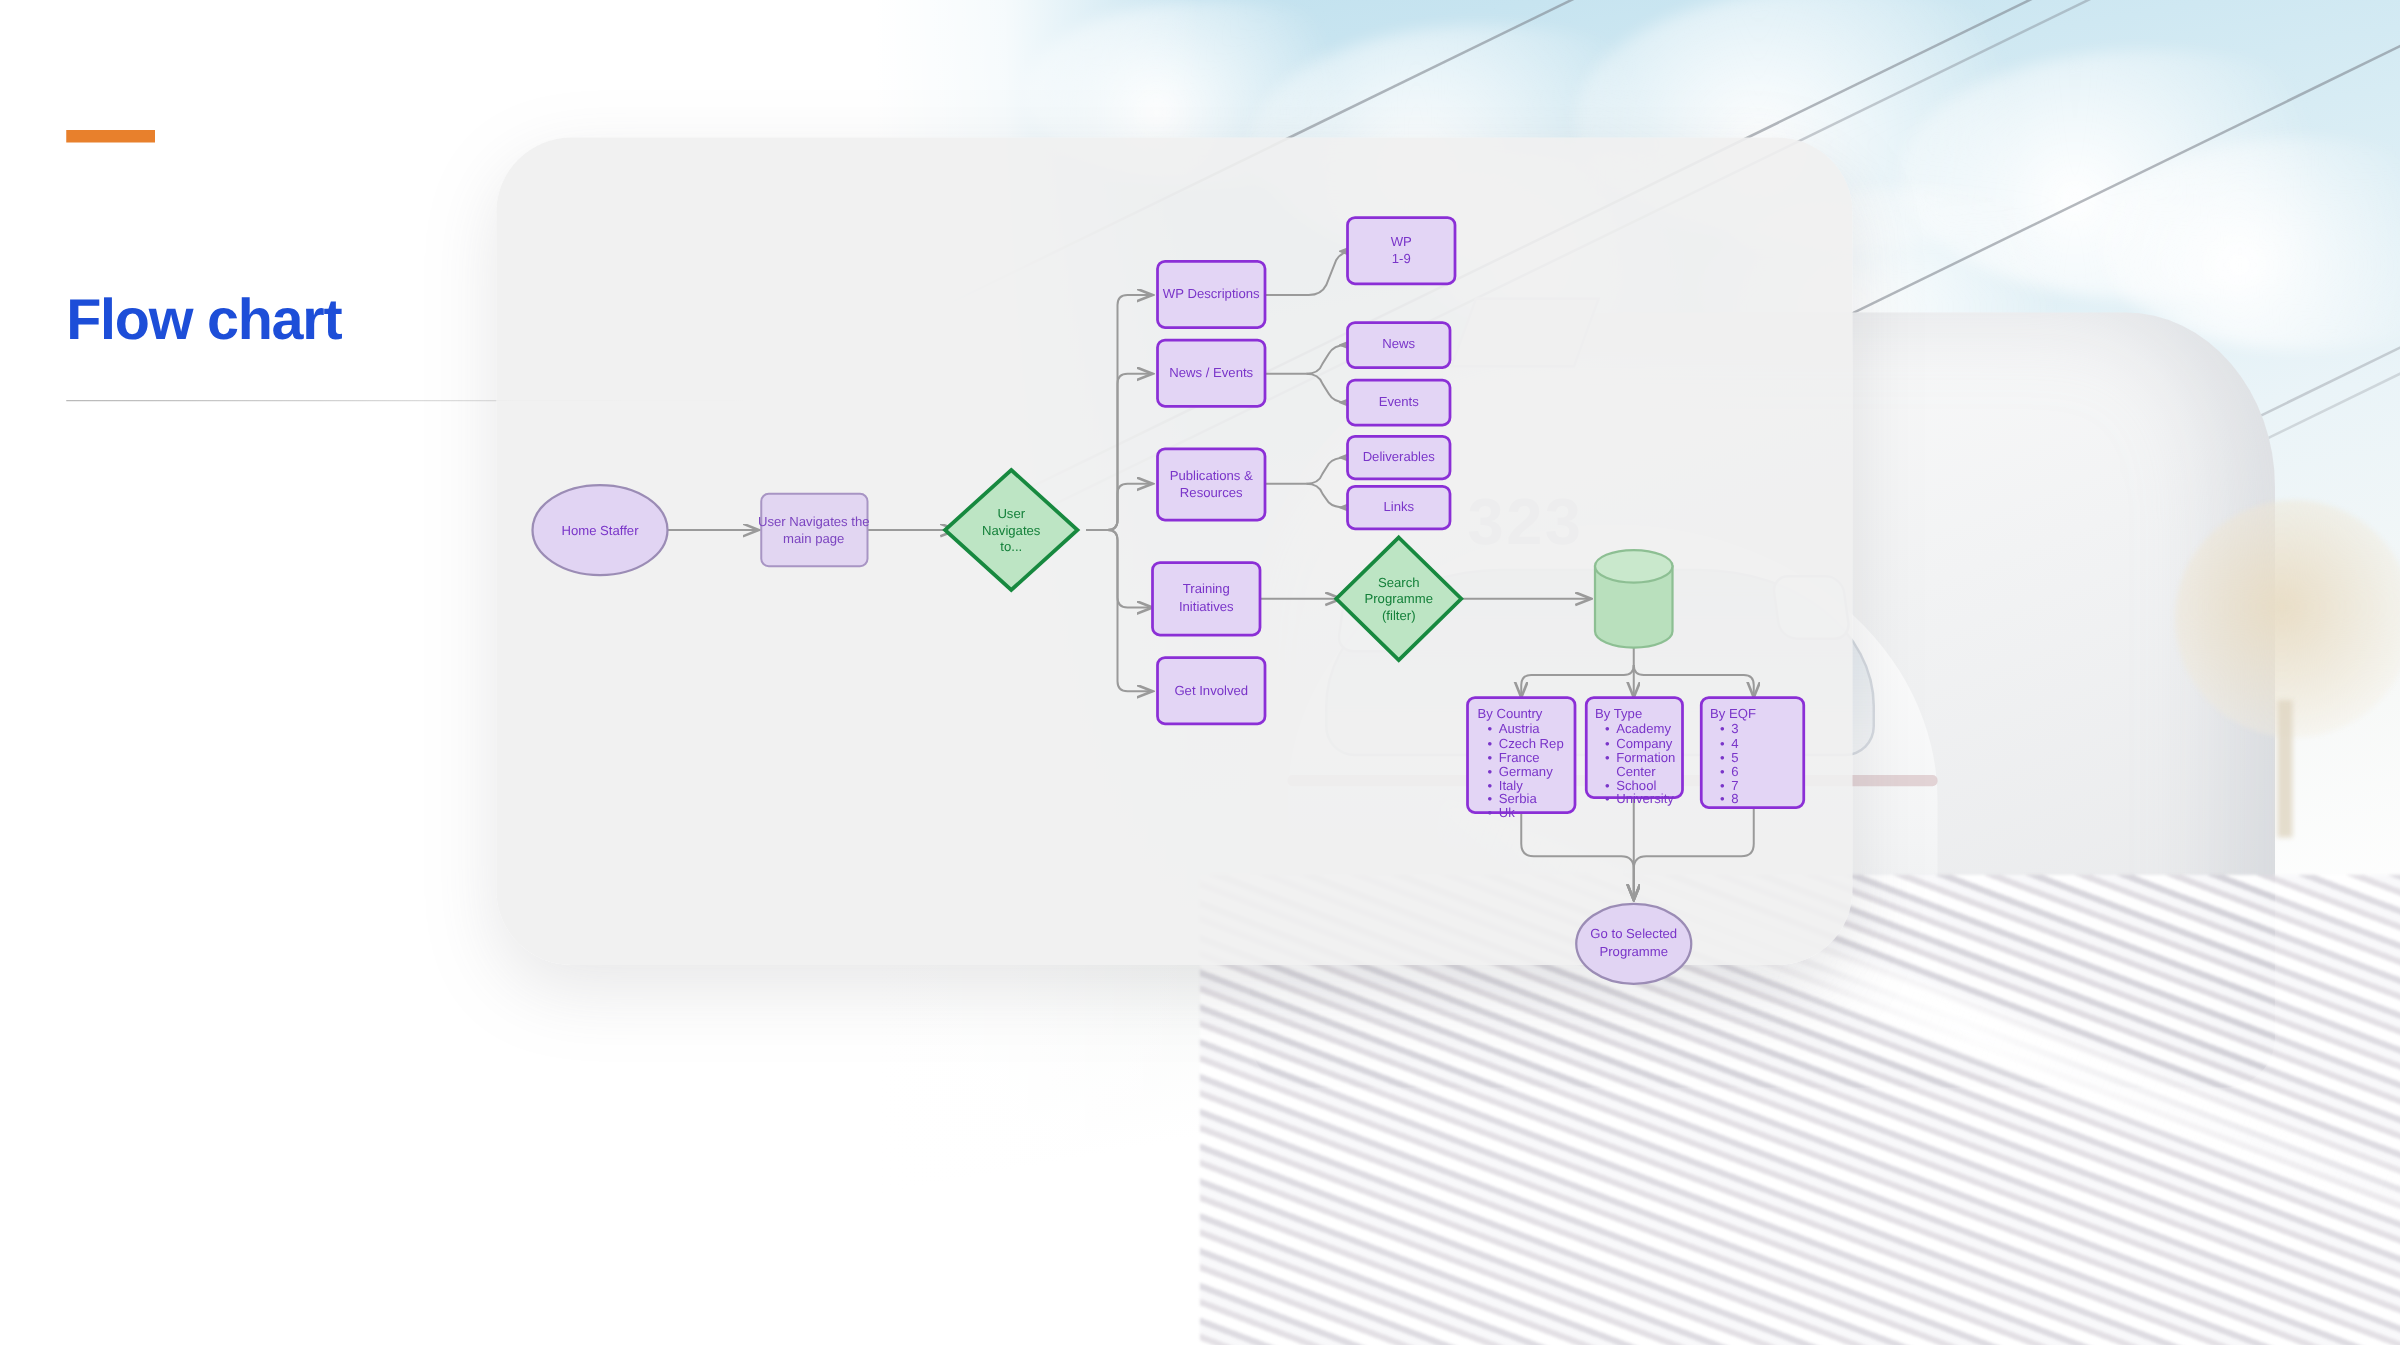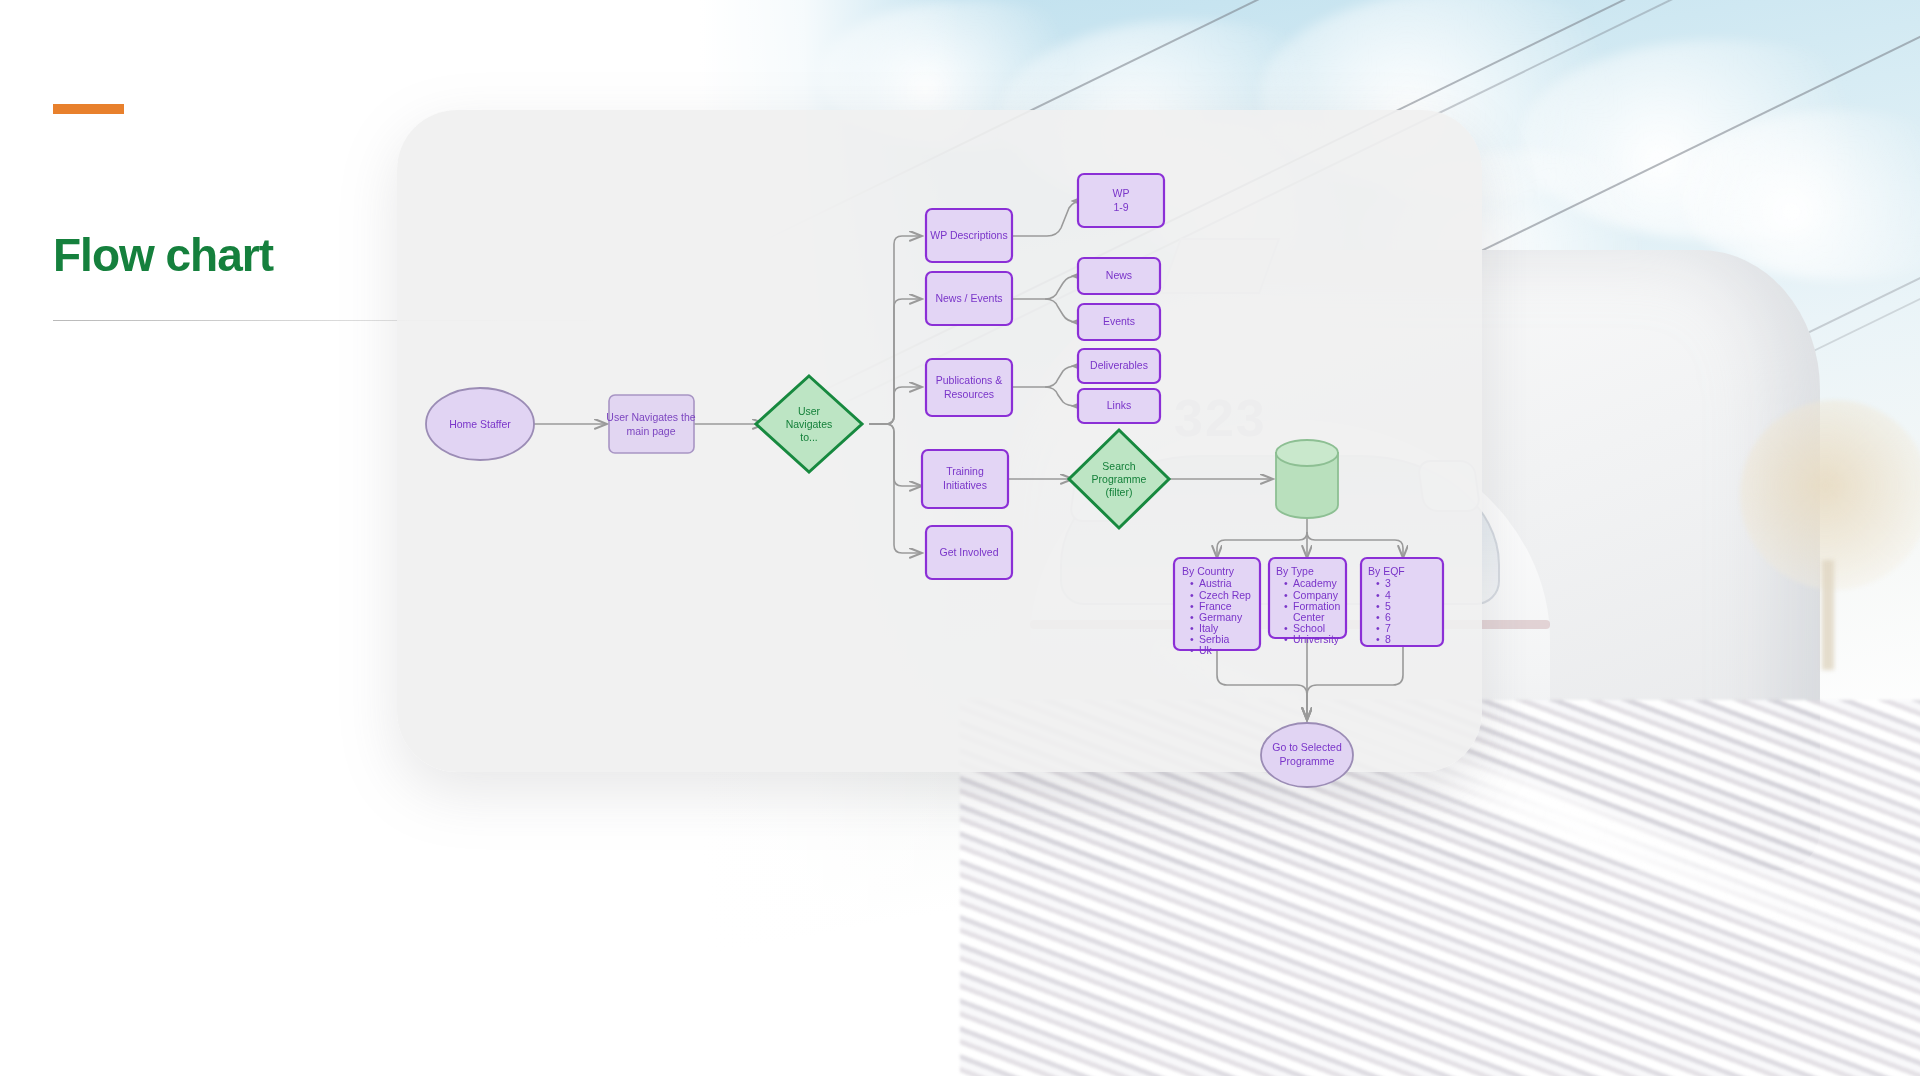--- a/index.html
+++ b/index.html
@@ -142,21 +142,21 @@
   }
 
   
   .accent-bar {
     position: absolute; left: 53px; top: 104px; width: 71px; height: 10px;
     background: #e8802c;
   }
   .page-title {
     position: absolute; left: 53px; top: 228px;
     font-size: 46px; font-weight: 700; letter-spacing: -1px;
-    color: #15803d;
+    color: #1d4ed8;
     font-family: "Liberation Sans", sans-serif;
   }
   .title-rule {
     position: absolute; left: 53px; top: 320px; width: 620px; height: 1px;
     background: linear-gradient(90deg, #b9b9b9 0%, rgba(200,200,200,.35) 70%, rgba(200,200,200,0) 100%);
   }
 
   
   .panel {
     position: absolute;

